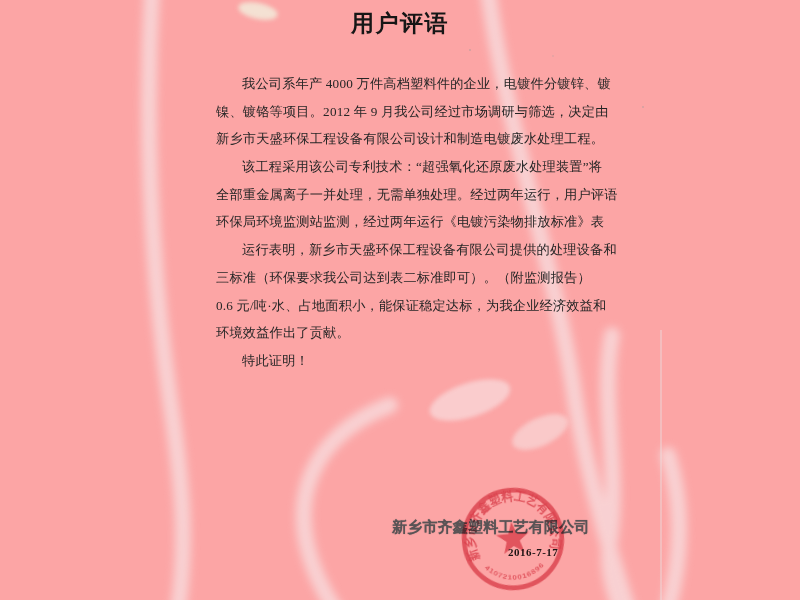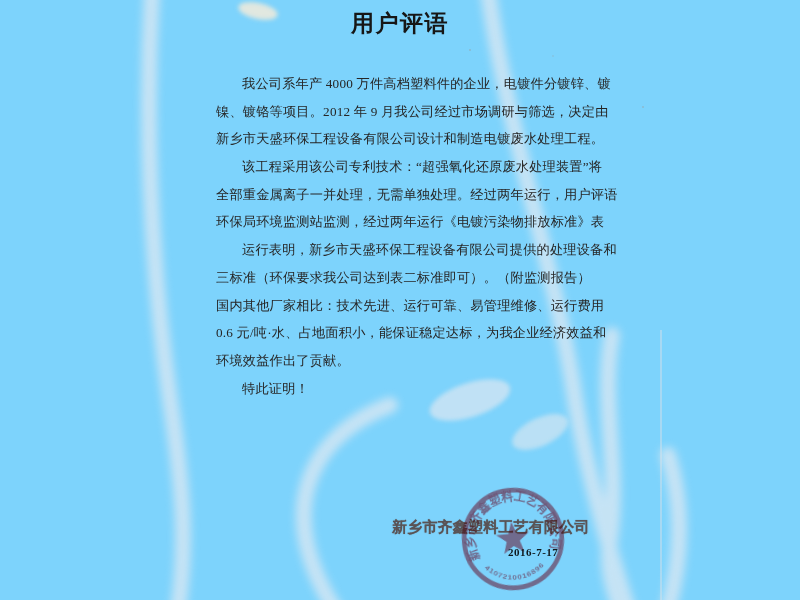--- a/index.html
+++ b/index.html
@@ -1,21 +1,21 @@
 <!DOCTYPE html>
 <html><head>
 <meta charset="utf-8">
 <style>
   html,body{margin:0;padding:0;}
   body{
     width:800px;height:600px;overflow:hidden;position:relative;
     background:#ffffff;
     font-family:"Liberation Serif", serif;
   }
-  .page{position:absolute;inset:0;background:#7dd3fc;}
+  .page{position:absolute;inset:0;background:#fca5a5;}
   
   .artifacts{position:absolute;inset:0;pointer-events:none;}
   
   .doc-title{
     position:absolute;left:0;top:8px;width:800px;text-align:center;
     font-size:23px;font-weight:700;letter-spacing:1.5px;color:#161616;
     font-family:"Liberation Serif", serif;
   }
   
   .body-text{
@@ -77,21 +77,20 @@
 
   <div class="body-text">
     <div class="line indent">我公司系年产 4000 万件高档塑料件的企业，电镀件分镀锌、镀</div>
     <div class="line">镍、镀铬等项目。2012 年 9 月我公司经过市场调研与筛选，决定由</div>
     <div class="line">新乡市天盛环保工程设备有限公司设计和制造电镀废水处理工程。</div>
     <div class="line indent">该工程采用该公司专利技术：“超强氧化还原废水处理装置”将</div>
     <div class="line">全部重金属离子一并处理，无需单独处理。经过两年运行，用户评语</div>
     <div class="line">环保局环境监测站监测，经过两年运行《电镀污染物排放标准》表</div>
     <div class="line indent">运行表明，新乡市天盛环保工程设备有限公司提供的处理设备和</div>
     <div class="line">三标准（环保要求我公司达到表二标准即可）。（附监测报告）</div>
-    <div class="line">国内其他厂家相比：技术先进、运行可靠、易管理维修、运行费用</div>
     <div class="line">0.6 元/吨·水、占地面积小，能保证稳定达标，为我企业经济效益和</div>
     <div class="line">环境效益作出了贡献。</div>
     <div class="line indent">特此证明！</div>
   </div>
 
   <div class="sig-company">新乡市齐鑫塑料工艺有限公司</div>
 
   <svg class="stamp" viewBox="0 0 120 120">
     <defs>
       <path id="arcTop" d="M 25.6 76.1 A 38 38 0 1 1 94.4 76.1" fill="none"></path>

